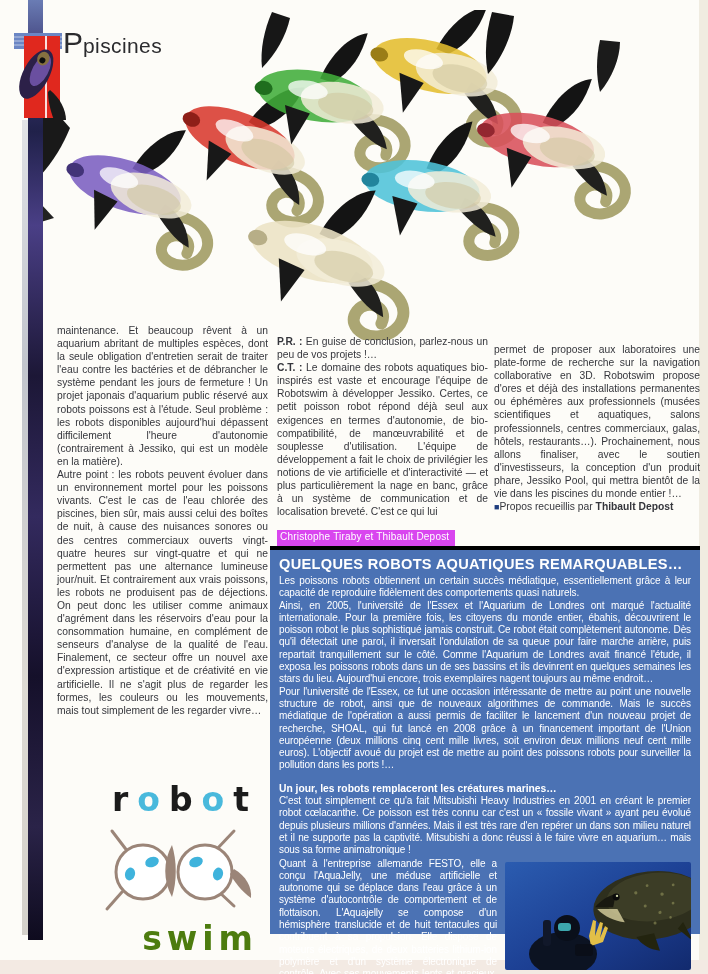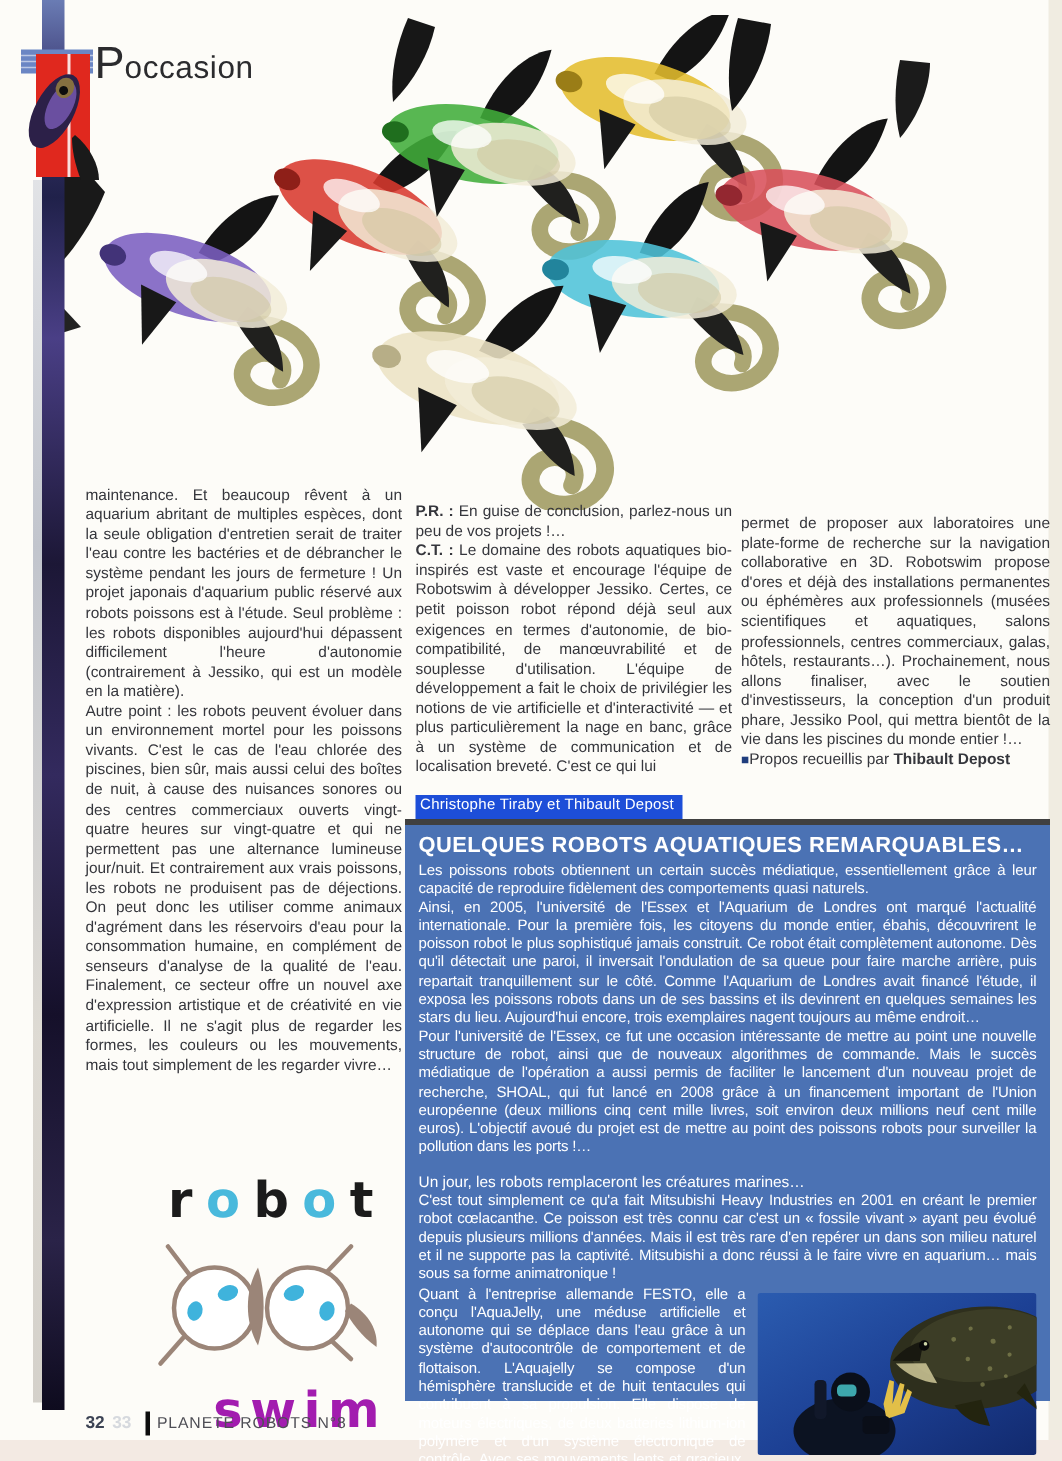--- a/index.html
+++ b/index.html
@@ -27,40 +27,40 @@
   .col p{margin:0;}
   .col1{left:57px;top:324px;width:211px;}
   .col2{left:277px;top:335px;width:211px;}
   .col3{left:494px;top:343px;width:206px;}
   .blead{font-weight:bold;}
   .byline{margin-top:13px;font-size:10.3px;}
   .byline .sq{color:#1f3d7d;font-size:9px;}
   .byline b{font-weight:bold;}
 
   
-  .caption-red{position:absolute;left:277px;top:530px;background:#1d4ed8;color:#fff;
+  .caption-red{position:absolute;left:277px;top:530px;background:#d946ef;color:#fff;
                font-size:10px;padding:1px 6px 10px 3px;letter-spacing:.2px;}
 
   
   .bluebox{position:absolute;left:270px;top:546px;width:430px;height:388px;background:#4b72b4;
-           border-top:4px solid #404040;box-sizing:border-box;padding:5px 9px 6px 9px;color:#fff;}
+           border-top:4px solid #000000;box-sizing:border-box;padding:5px 9px 6px 9px;color:#fff;}
   .bluebox h2{margin:1px 0 3px 0;font-size:14.6px;letter-spacing:.3px;font-weight:bold;}
   .bluebox p{margin:0;font-size:10px;line-height:12.3px;letter-spacing:-0.1px;text-align:justify;}
-  .bluebox h3{margin:11px 0 0 0;font-size:10.3px;line-height:12.3px;font-weight:normal;}
+  .bluebox h3{margin:11px 0 0 0;font-size:10.3px;line-height:12.3px;font-weight:bold;}
   .p5wrap{display:flex;margin-top:1px;}
   .p5wrap .p5text{width:224px;margin-right:8px;}
   .coelacanth-photo{flex:0 0 auto;margin-top:4px;border-radius:2px;}
 
   
   .rslogo{position:absolute;left:72px;top:780px;width:186px;text-align:right;}
   .rword{font-family:"DejaVu Sans",sans-serif;font-weight:bold;font-size:33px;letter-spacing:9px;
          color:#1b1b1b;margin-left:9px;}
   .rword .o{color:#49b9dc;}
   .sword{font-family:"DejaVu Sans",sans-serif;font-weight:bold;font-size:33px;letter-spacing:5px;
-         color:#a21caf;margin-left:5px;margin-top:-4px;}
+         color:#4d7c0f;margin-left:5px;margin-top:-4px;}
 
   
   .footer{position:absolute;left:57px;top:941px;display:flex;align-items:center;}
   .pgnum{font-size:11.5px;font-weight:bold;color:#3c4354;}
   .pgnum-ghost{font-size:11.5px;font-weight:bold;color:#d6d9de;margin-left:5px;}
   .fbar{display:inline-block;width:3px;height:16px;background:#0c0c0c;margin:0 5px 0 9px;}
   .mag{font-size:10.5px;color:#4e4e55;letter-spacing:.6px;}
 </style>
 </head>
 <body>
@@ -141,21 +141,21 @@
     <g transform="rotate(28 30 45)">
       <ellipse cx="28" cy="45" rx="13" ry="27" fill="#2c2048"></ellipse>
       <ellipse cx="30" cy="40" rx="8" ry="17" fill="#6a4fa0"></ellipse>
       <ellipse cx="27" cy="28" rx="6" ry="7" fill="#857040"></ellipse>
       <circle cx="27" cy="30" r="3" fill="#0d0d0d"></circle>
     </g>
     <path d="M 42,60 C 52,68 58,80 58,90 L 46,90 C 42,80 40,70 40,62 Z" fill="#1a1a1a"></path>
   </svg>
 
   <div class="header">
-    <span class="cap">P</span><span class="rest">occasion</span>
+    <span class="cap">P</span><span class="rest">piscines</span>
   </div>
 
   <div class="col col1">
     <p>maintenance. Et beaucoup rêvent à un aquarium abritant de multiples espèces, dont la seule obligation d'entretien serait de traiter l'eau contre les bactéries et de débrancher le système pendant les jours de fermeture ! Un projet japonais d'aquarium public réservé aux robots poissons est à l'étude. Seul problème : les robots disponibles aujourd'hui dépassent difficilement l'heure d'autonomie (contrairement à Jessiko, qui est un modèle en la matière).</p>
     <p>Autre point : les robots peuvent évoluer dans un environnement mortel pour les poissons vivants. C'est le cas de l'eau chlorée des piscines, bien sûr, mais aussi celui des boîtes de nuit, à cause des nuisances sonores ou des centres commerciaux ouverts vingt-quatre heures sur vingt-quatre et qui ne permettent pas une alternance lumineuse jour/nuit. Et contrairement aux vrais poissons, les robots ne produisent pas de déjections. On peut donc les utiliser comme animaux d'agrément dans les réservoirs d'eau pour la consommation humaine, en complément de senseurs d'analyse de la qualité de l'eau. Finalement, ce secteur offre un nouvel axe d'expression artistique et de créativité en vie artificielle. Il ne s'agit plus de regarder les formes, les couleurs ou les mouvements, mais tout simplement de les regarder vivre…</p>
   </div>
 
   <div class="col col2">
     <p><span class="blead">P.R. :</span><span> En guise de conclusion, parlez-nous un peu de vos projets !…</span></p>
     <p><span class="blead">C.T. :</span><span> Le domaine des robots aquatiques bio-inspirés est vaste et encourage l'équipe de Robotswim à développer Jessiko. Certes, ce petit poisson robot répond déjà seul aux exigences en termes d'autonomie, de bio-compatibilité, de manœuvrabilité et de souplesse d'utilisation. L'équipe de développement a fait le choix de privilégier les notions de vie artificielle et d'interactivité — et plus particulièrement la nage en banc, grâce à un système de communication et de localisation breveté. C'est ce qui lui</span></p>
@@ -235,20 +235,14 @@
       <path d="M 78,26 C 69,42 69,62 78,78 C 83,62 83,42 78,26 Z" fill="#9b8578"></path>
       <path d="M 140,50 C 152,57 158,68 157,79 C 147,72 140,62 136,55 Z" fill="#9b8578"></path>
       <ellipse cx="58" cy="43" rx="7" ry="5" transform="rotate(-20 58 43)" fill="#3fb3dc"></ellipse>
       <ellipse cx="36" cy="55" rx="5" ry="6.5" transform="rotate(15 36 55)" fill="#3fb3dc"></ellipse>
       <ellipse cx="102" cy="43" rx="7" ry="5" transform="rotate(-20 102 43)" fill="#3fb3dc"></ellipse>
       <ellipse cx="124" cy="55" rx="5" ry="6.5" transform="rotate(15 124 55)" fill="#3fb3dc"></ellipse>
     </svg>
     <div class="sword">swim</div>
   </div>
 
-  <div class="footer">
-    <span class="pgnum">32</span>
-    <span class="pgnum-ghost">33</span>
-    <span class="fbar"></span>
-    <span class="mag">PLANETE ROBOTS N°8</span>
-  </div>
 
 </div>
 
 </body></html>

